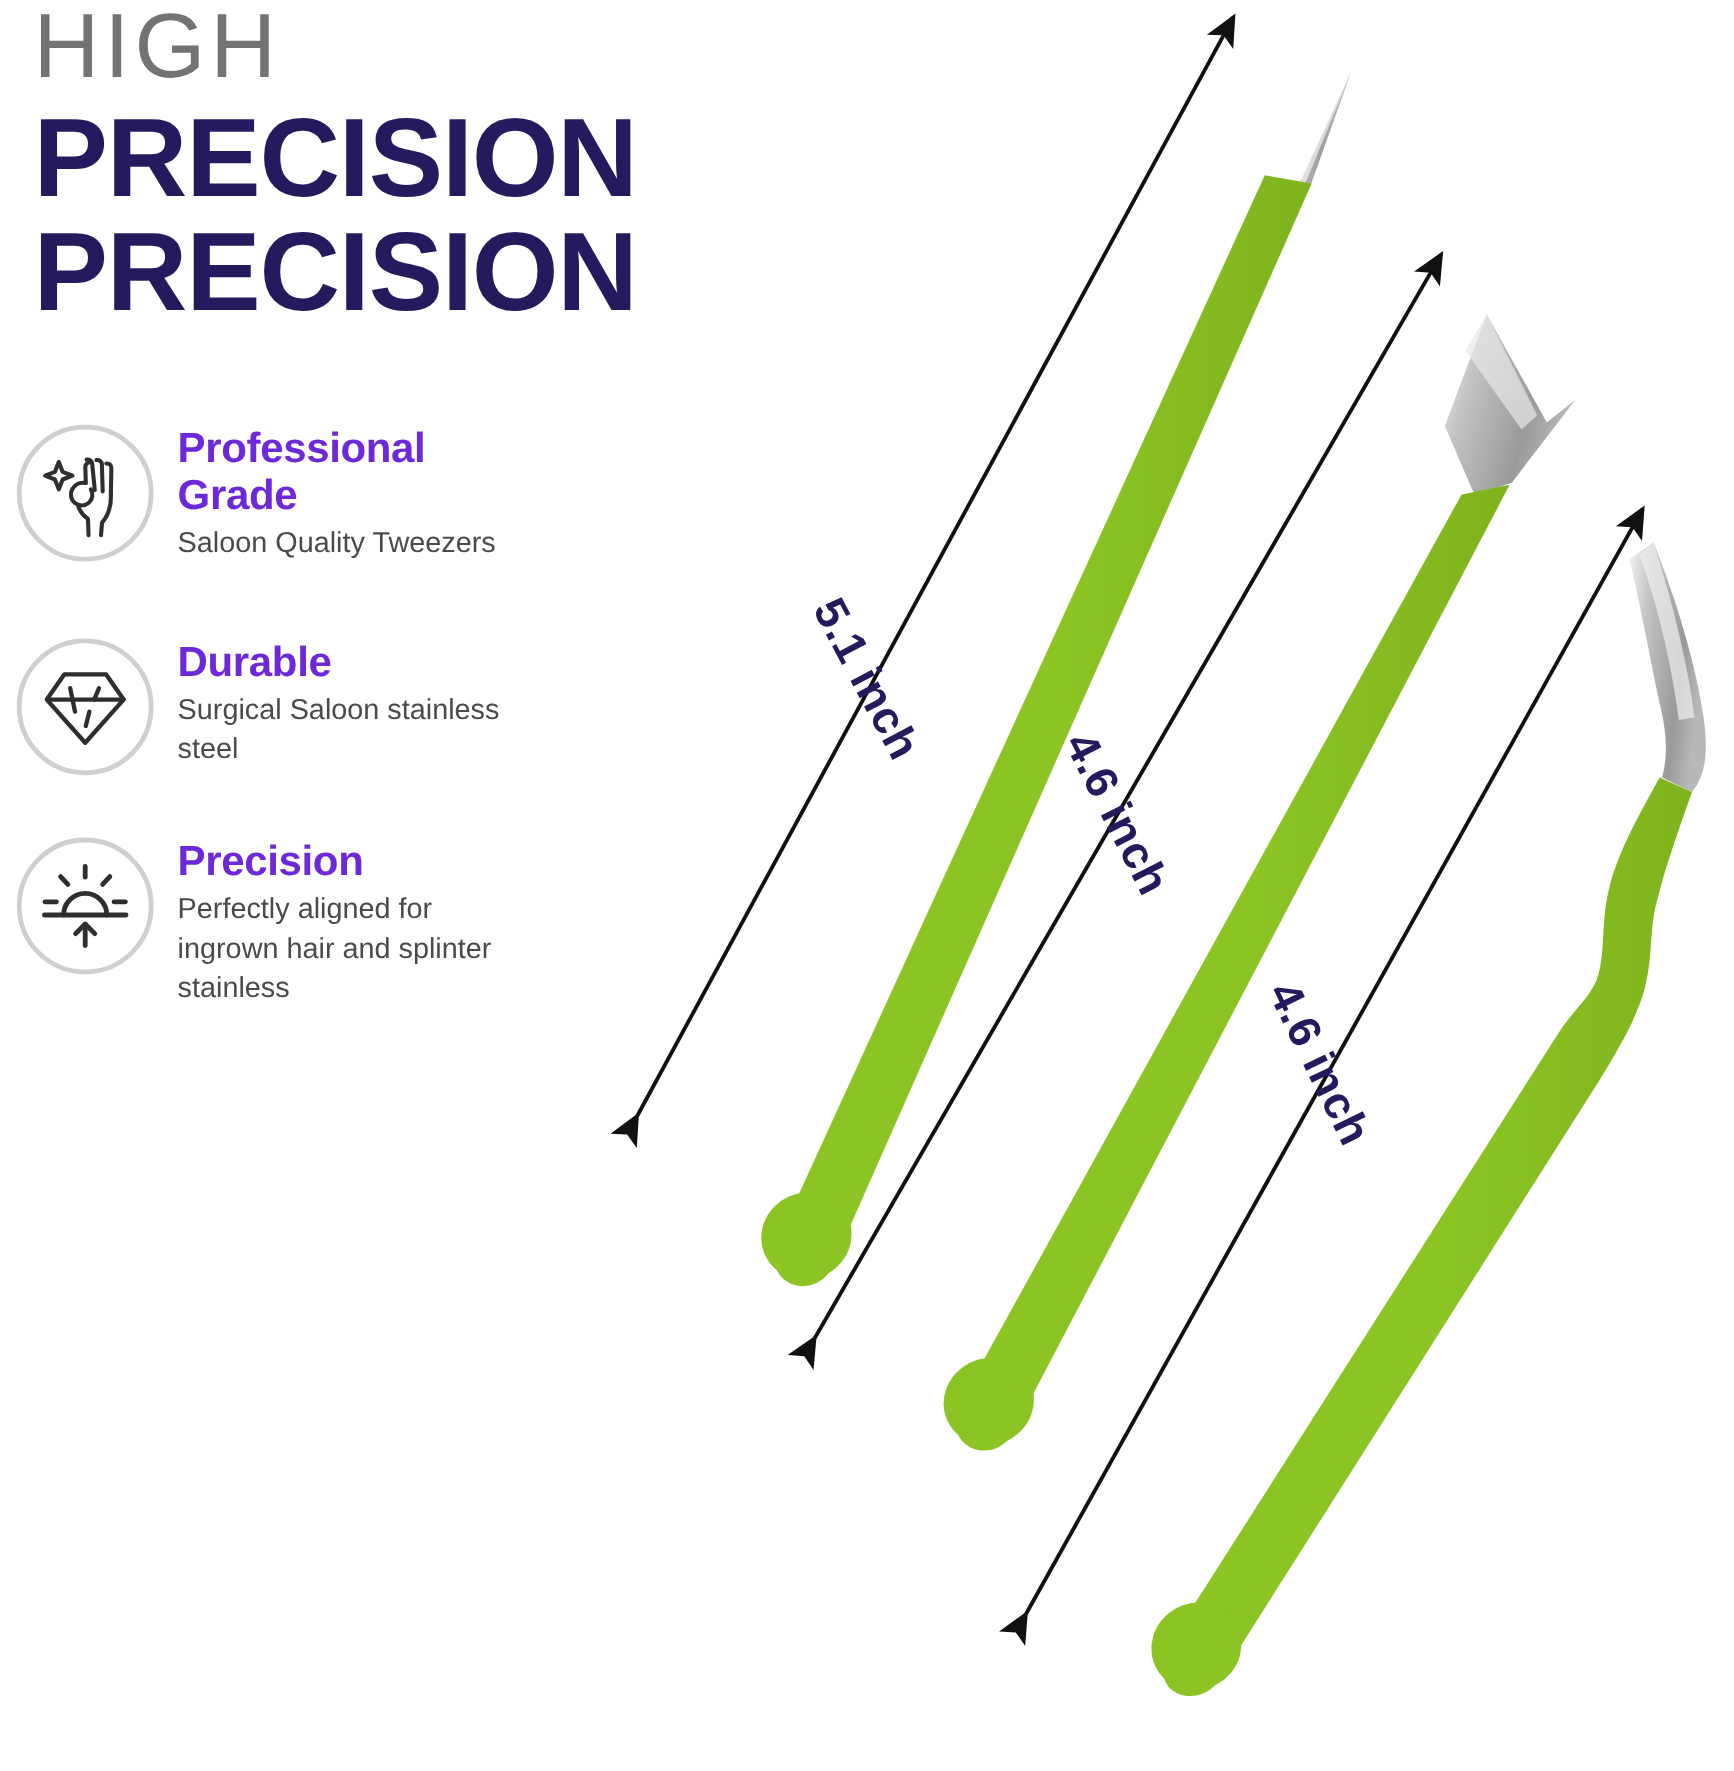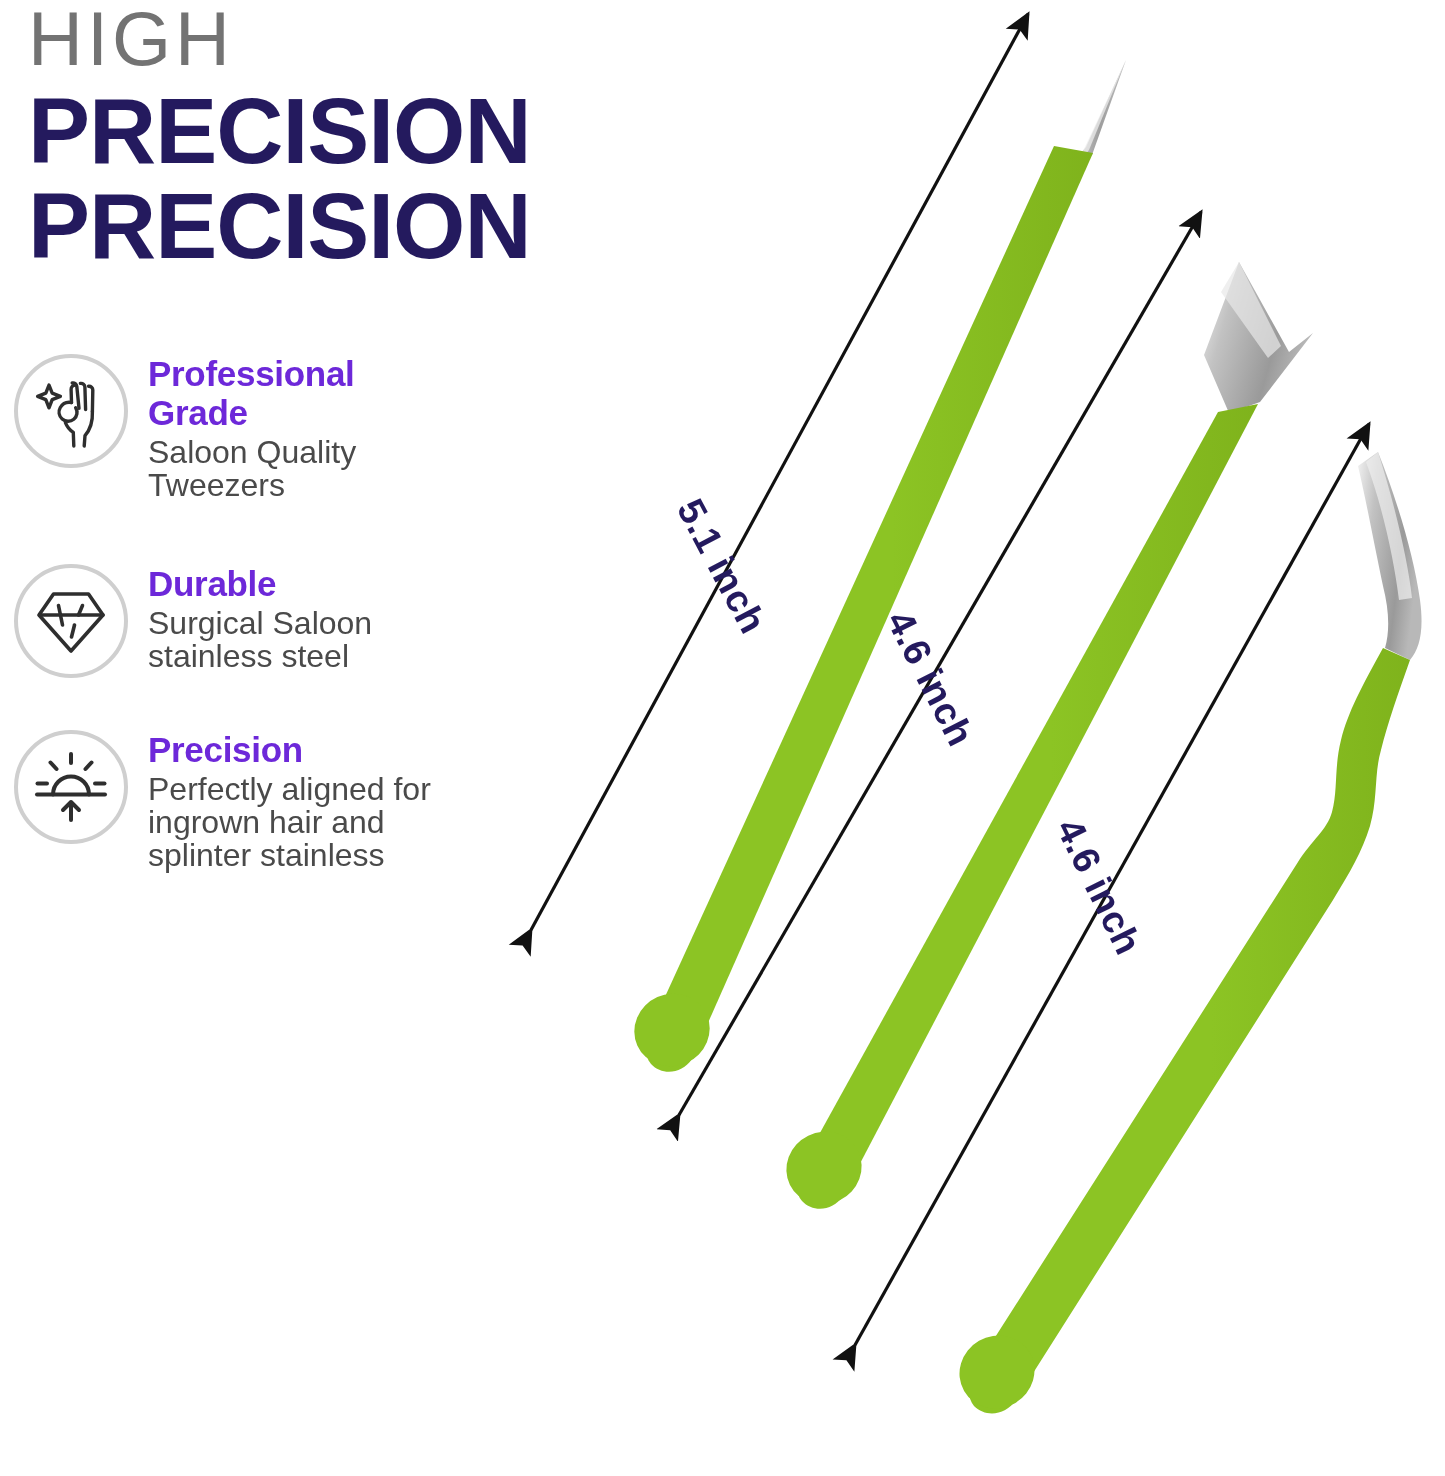--- a/index.html
+++ b/index.html
@@ -31,21 +31,21 @@
     position:absolute;left:6px;top:2px;width:114px;height:114px;border-radius:50%;
     border:4px solid #CFCFCF;box-sizing:border-box;
     display:flex;align-items:center;justify-content:center;background:#fff;
   }
   .f-text{margin-left:140px;padding-top:2px;}
   .f-head{
     font-size:35px;line-height:39px;font-weight:bold;color:#6d28d9;
     letter-spacing:-0.3px;
   }
   .f-sub{
-    font-size:32px;line-height:33px;color:#4A4A4A;font-weight:400;margin-top:4px;
+    font-size:24px;line-height:33px;color:#4A4A4A;font-weight:400;margin-top:4px;
   }
 
   .feature.f1{top:0px;}
   .feature.f2{top:28px;margin-top:32px;}
   .feature.f3{top:52px;}
 
   
   .tools{position:absolute;left:0;top:0;width:1445px;height:1476px;pointer-events:none;}
 
   

